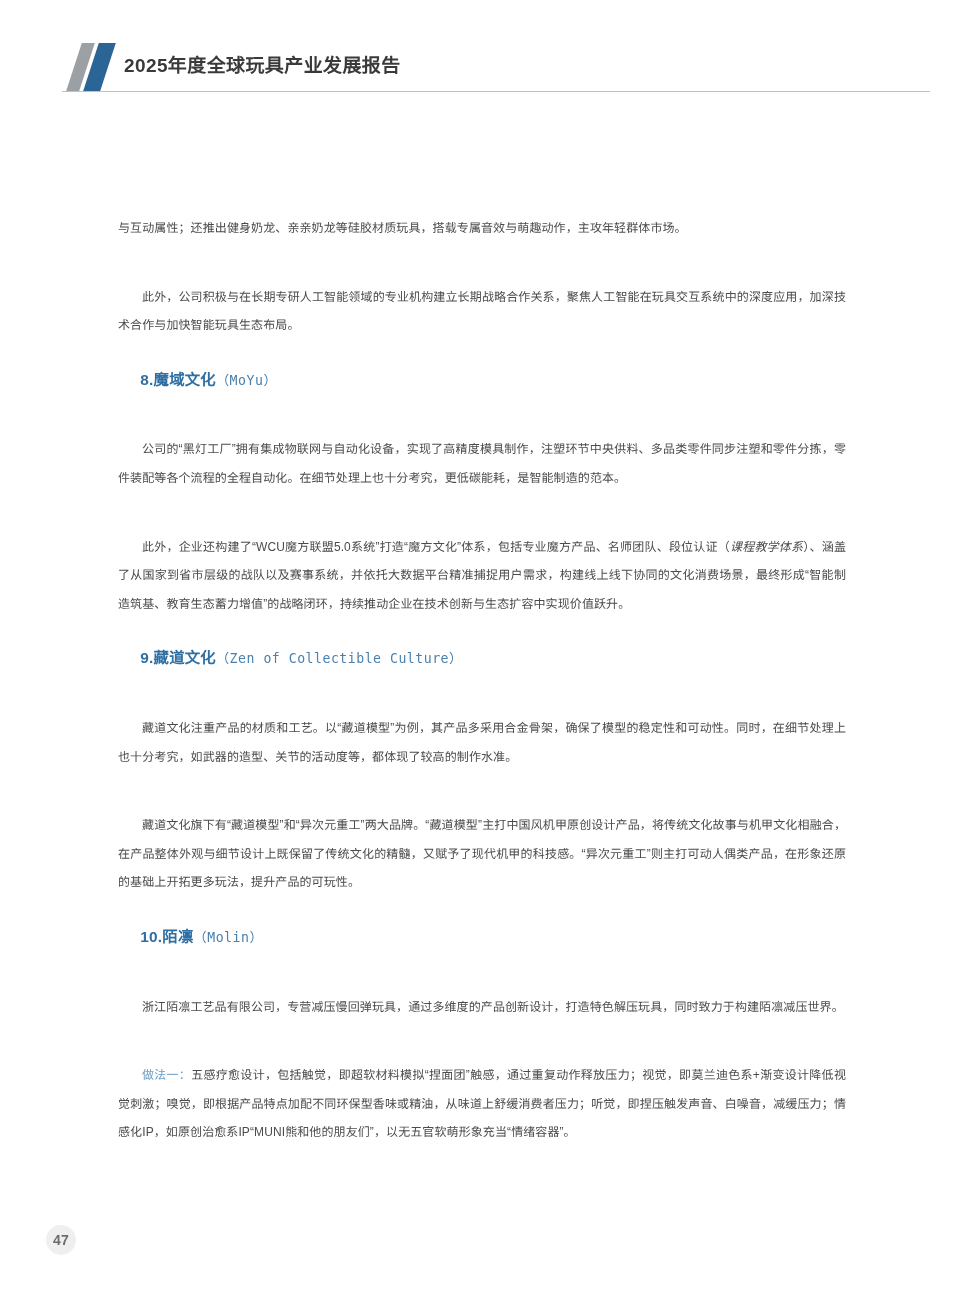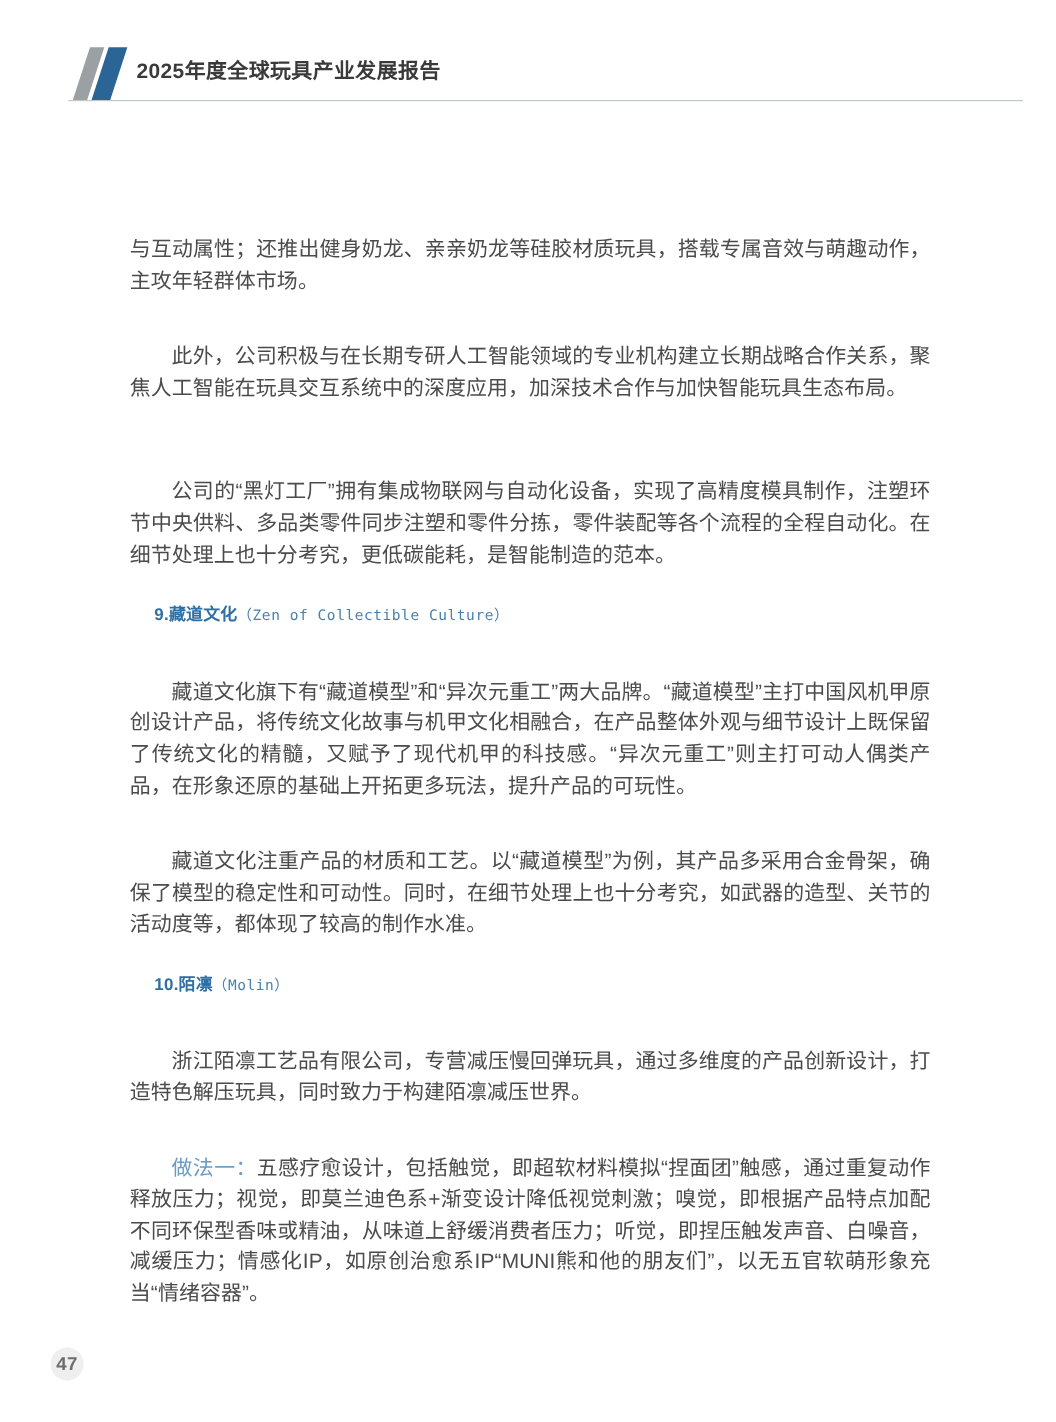--- a/index.html
+++ b/index.html
@@ -76,21 +76,21 @@
   
   .content {
     position: absolute;
     left: 118px;
     top: 214px;
     width: 728px;
   }
 
   p.para {
     margin: 0;
-    font-size: 19px;
+    font-size: 12px;
     line-height: 28.6px;
     color: #4b4b4b;
     text-align: justify;
     text-justify: inter-ideograph;
     letter-spacing: 0.1px;
   }
   p.indent {
     text-indent: 2em;
     margin-top: 40px;
   }
@@ -125,21 +125,21 @@
   
   .page-number {
     position: absolute;
     left: 46px;
     top: 1225px;
     width: 30px;
     height: 30px;
     border-radius: 50%;
     background: #efefef;
     color: #6d6d6d;
-    font-size: 17px;
+    font-size: 14px;
     line-height: 30px;
     text-align: center;
     font-weight: bold;
     letter-spacing: 0.3px;
   }
 </style>
 </head>
 <body>
 
 <div class="page">
@@ -154,29 +154,33 @@
   </div>
 
   <div class="content">
 
     <p class="para">与互动属性；还推出健身奶龙、亲亲奶龙等硅胶材质玩具，搭载专属音效与萌趣动作，主攻年轻群体市场。</p>
 
     <p class="para indent">此外，公司积极与在长期专研人工智能领域的专业机构建立长期战略合作关系，聚焦人工智能在玩具交互系统中的深度应用，加深技术合作与加快智能玩具生态布局。</p>
 
     <div class="gap-lg"></div>
 
+    <h3 class="section-head">
+      <span>8.魔域文化</span><span class="latin">（MoYu）</span>
+    </h3>
     <p class="para indent">公司的“黑灯工厂”拥有集成物联网与自动化设备，实现了高精度模具制作，注塑环节中央供料、多品类零件同步注塑和零件分拣，零件装配等各个流程的全程自动化。在细节处理上也十分考究，更低碳能耗，是智能制造的范本。</p>
+    <p class="para indent"><span>此外，企业还构建了“WCU魔方联盟5.0系统”打造“魔方文化”体系，包括专业魔方产品、名师团队、段位认证（</span><span class="kai">课程教学体系</span><span>）、涵盖了从国家到省市层级的战队以及赛事系统，并依托大数据平台精准捕捉用户需求，构建线上线下协同的文化消费场景，最终形成“智能制造筑基、教育生态蓄力增值”的战略闭环，持续推动企业在技术创新与生态扩容中实现价值跃升。</span></p>
 
     <div class="gap-lg"></div>
 
     <h3 class="section-head">
       <span>9.藏道文化</span><span class="latin">（Zen of Collectible Culture）</span>
     </h3>
+    <p class="para indent">藏道文化注重产品的材质和工艺。以“藏道模型”为例，其产品多采用合金骨架，确保了模型的稳定性和可动性。同时，在细节处理上也十分考究，如武器的造型、关节的活动度等，都体现了较高的制作水准。</p>
     <p class="para indent">藏道文化旗下有“藏道模型”和“异次元重工”两大品牌。“藏道模型”主打中国风机甲原创设计产品，将传统文化故事与机甲文化相融合，在产品整体外观与细节设计上既保留了传统文化的精髓，又赋予了现代机甲的科技感。“异次元重工”则主打可动人偶类产品，在形象还原的基础上开拓更多玩法，提升产品的可玩性。</p>
-    <p class="para indent">藏道文化注重产品的材质和工艺。以“藏道模型”为例，其产品多采用合金骨架，确保了模型的稳定性和可动性。同时，在细节处理上也十分考究，如武器的造型、关节的活动度等，都体现了较高的制作水准。</p>
 
     <div class="gap-lg"></div>
 
     <h3 class="section-head">
       <span>10.陌凛</span><span class="latin">（Molin）</span>
     </h3>
     <p class="para indent">浙江陌凛工艺品有限公司，专营减压慢回弹玩具，通过多维度的产品创新设计，打造特色解压玩具，同时致力于构建陌凛减压世界。</p>
     <p class="para indent"><span class="accent-label">做法一：</span><span>五感疗愈设计，包括触觉，即超软材料模拟“捏面团”触感，通过重复动作释放压力；视觉，即莫兰迪色系+渐变设计降低视觉刺激；嗅觉，即根据产品特点加配不同环保型香味或精油，从味道上舒缓消费者压力；听觉，即捏压触发声音、白噪音，减缓压力；情感化IP，如原创治愈系IP“MUNI熊和他的朋友们”，以无五官软萌形象充当“情绪容器”。</span></p>
 
   </div>

